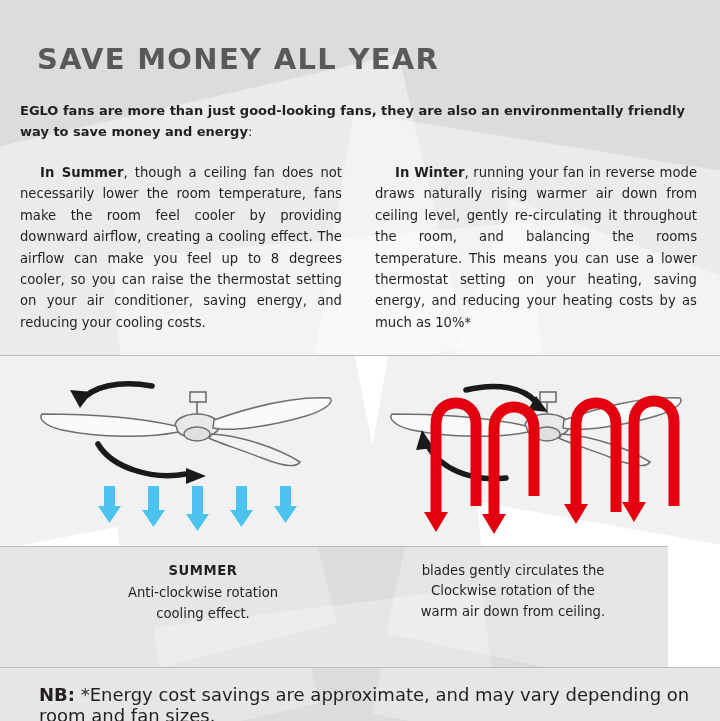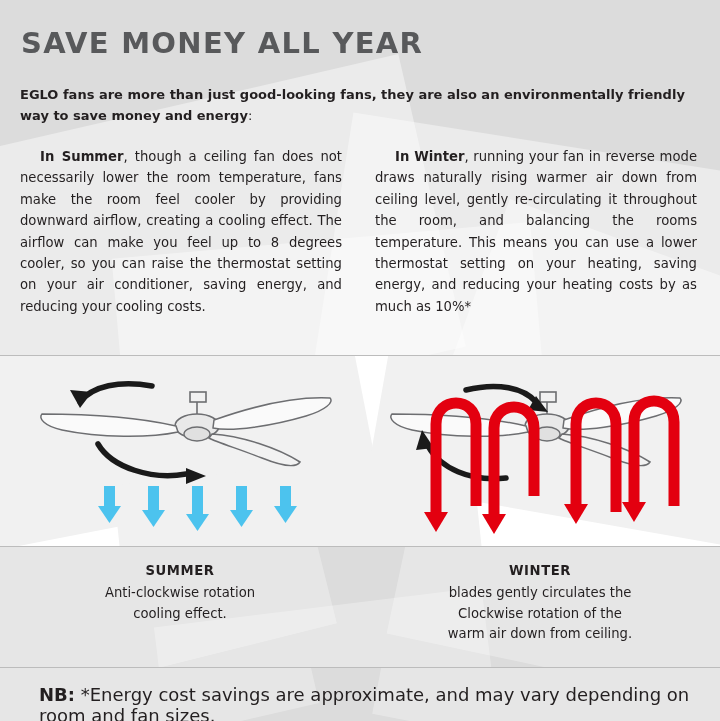--- a/index.html
+++ b/index.html
@@ -60,21 +60,21 @@
   .top-content {
     position: relative;
     z-index: 3;
     padding: 0 20px;
   }
   .headline {
     font-weight: bold;
     font-size: 29px;
     letter-spacing: 1.3px;
     color: #58595b;
-    margin: 0;
+    margin: 16px;
     padding-top: 26px;
     padding-left: 1px;
   }
   .intro {
     font-size: 13px;
     font-weight: bold;
     line-height: 1.62;
     margin-top: 24px;
     margin-bottom: 0;
     color: #231f20;
@@ -128,25 +128,26 @@
   }
   .illus-svg {
     position: absolute;
     left: 0; top: 0;
     z-index: 4;
   }
 
   
   .caption-band {
     position: relative;
-    width: 720px;
+    width: 620px;
     height: 120px;
     background: #dcdcdc;
     border-top: 1px solid #bcbcbc;
     overflow: hidden;
+    padding-left: 48px;
   }
   .caption-band .cfacet {
     position: absolute;
     background: rgba(255,255,255,0.30);
   }
   .cfacet-1 {
     width: 420px; height: 190px;
     left: -100px; top: -60px;
     transform: rotate(-14deg);
   }
@@ -340,21 +341,20 @@
     <div class="cfacet cfacet-2"></div>
     <div class="cfacet cfacet-3"></div>
 
     <div class="captions">
       <div class="cap">
         <span class="cap-title">SUMMER</span>
         <span class="cap-line">Anti-clockwise rotation</span>
         <span class="cap-line">cooling effect.</span>
       </div>
       <div class="cap">
-        <span class="cap-title">WINTER</span>
         <span class="cap-line">blades gently circulates the</span>
         <span class="cap-line">Clockwise rotation of the</span>
         <span class="cap-line">warm air down from ceiling.</span>
       </div>
     </div>
   </div>
 
   <div class="footer-band">
     <div class="ffacet ffacet-1"></div>
     <div class="ffacet ffacet-2"></div>

